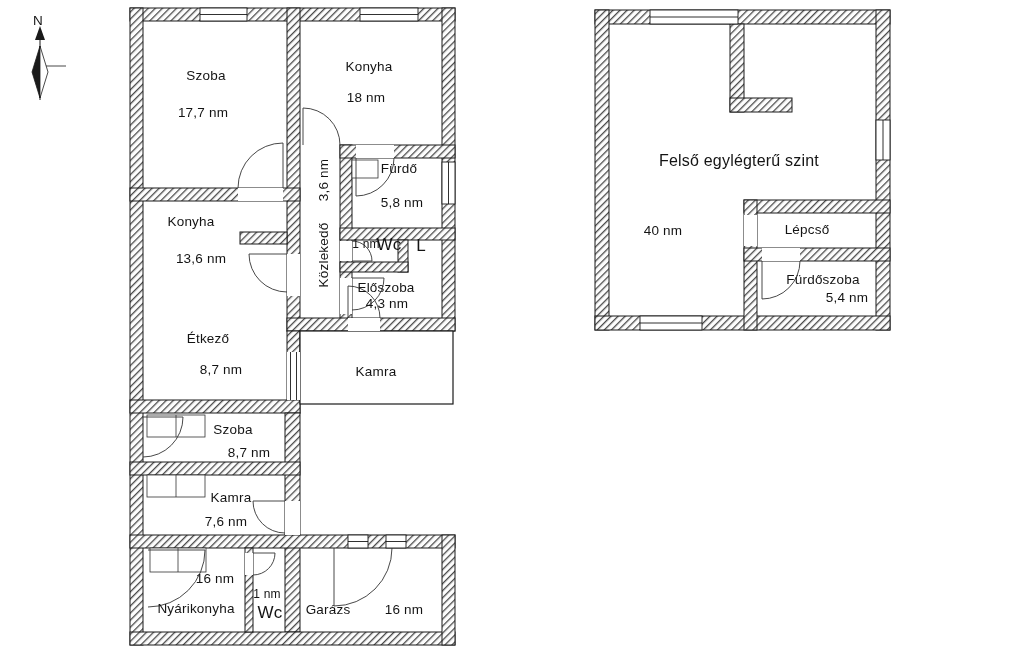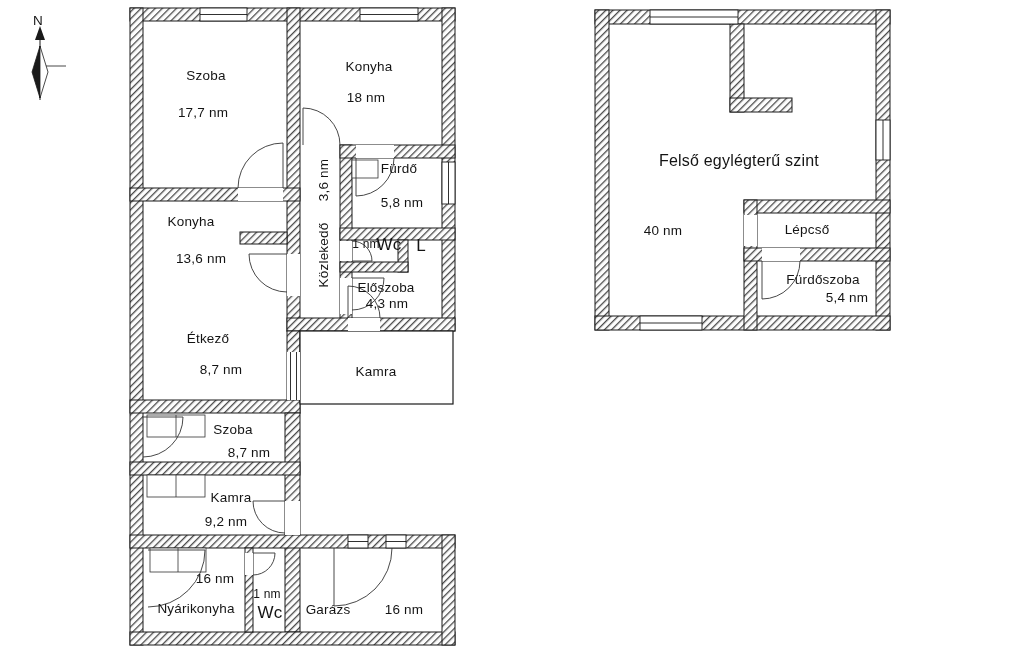--- a/index.html
+++ b/index.html
@@ -243,21 +243,21 @@
 
 <span class="lbl" style="left:208px;top:338px">Étkező</span>
 <span class="lbl" style="left:221px;top:369px">8,7 nm</span>
 
 <span class="lbl" style="left:376px;top:371px">Kamra</span>
 
 <span class="lbl" style="left:233px;top:429px">Szoba</span>
 <span class="lbl" style="left:249px;top:452px">8,7 nm</span>
 
 <span class="lbl" style="left:231px;top:497px">Kamra</span>
-<span class="lbl" style="left:226px;top:521px">9,2 nm</span>
+<span class="lbl" style="left:226px;top:521px">7,6 nm</span>
 
 <span class="lbl" style="left:215px;top:578px">16 nm</span>
 <span class="lbl" style="left:196px;top:608px">Nyárikonyha</span>
 
 <span class="lbl tiny" style="left:267px;top:594px">1 nm</span>
 <span class="lbl sm" style="left:270px;top:613px">Wc</span>
 
 <span class="lbl" style="left:328px;top:609px">Garázs</span>
 <span class="lbl" style="left:404px;top:609px">16 nm</span>
 

